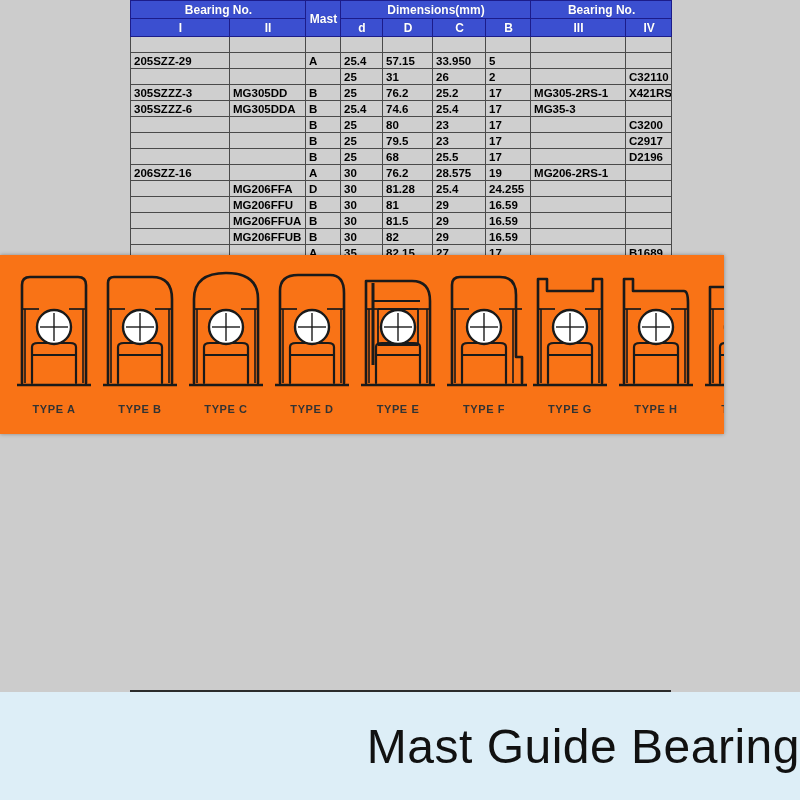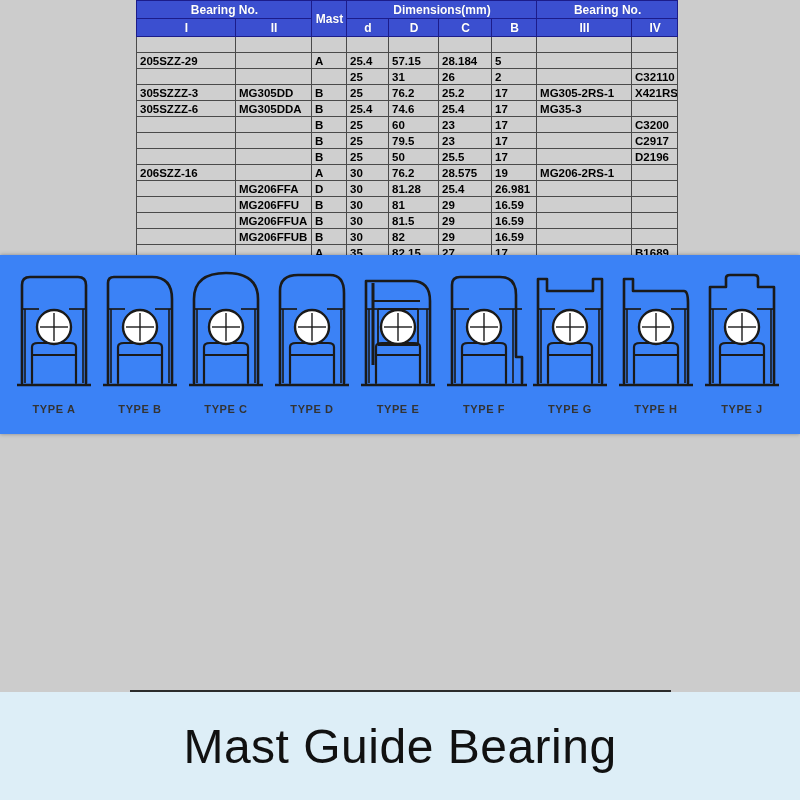--- a/index.html
+++ b/index.html
@@ -7,21 +7,21 @@
     width:800px;height:800px;
     background:#cccccc;
     font-family:"Liberation Sans", sans-serif;
     overflow:hidden;
     position:relative;
   }
 
   
   #spec-table{
     position:absolute;
-    left:136px; top:0px;
+    left:130px; top:0px;
     width:541px;
     border-collapse:collapse;
     table-layout:fixed;
     background:#cfcfcf;
   }
   #spec-table td,#spec-table th{
     border:1px solid #4a4a4a;
     font-size:11.5px;
     font-weight:bold;
     color:#000;
@@ -49,41 +49,41 @@
 
   
   col.c1{width:99px}  col.c2{width:76px}  col.c3{width:35px}
   col.c4{width:42px}  col.c5{width:50px}  col.c6{width:53px}
   col.c7{width:45px}  col.c8{width:95px}  col.c9{width:46px}
 
   
   #types-overlay{
     position:absolute;
     left:0; top:255px;
-    width:800px; height:179px;
-    background:#3b82f6;
+    width:724px; height:179px;
+    background:#f97316;
     box-shadow:0 0 4px rgba(0,0,0,.35);
     overflow:hidden;
   }
   #types-svg{display:block;}
   .tlabel{
     font-family:"Liberation Sans", sans-serif;
     font-size:11px;
     font-weight:bold;
     fill:#333;
     letter-spacing:.6px;
   }
 
   
   #caption-band{
     position:absolute;
     left:0; top:692px;
     width:800px;height:108px;
     background:#ddeef7;
-    display:flex;align-items:center;justify-content:center;
+    display:flex;align-items:center;justify-content:flex-end;
   }
   #caption-text{
     font-family:"Liberation Sans", sans-serif;
     font-size:48px;
     color:#111;
     letter-spacing:.5px;
     white-space:nowrap;
   }
   #table-bottom-rule{
     position:absolute;left:130px;top:690px;width:541px;height:2px;
@@ -134,21 +134,21 @@
         <td></td>
         <td></td>
         <td></td>
       </tr>
       <tr>
         <td>205SZZ-29</td>
         <td></td>
         <td>A</td>
         <td>25.4</td>
         <td>57.15</td>
-        <td>28.184</td>
+        <td>33.950</td>
         <td>5</td>
         <td></td>
         <td></td>
       </tr>
       <tr>
         <td></td>
         <td></td>
         <td></td>
         <td>25</td>
         <td>31</td>
@@ -177,21 +177,21 @@
         <td>25.4</td>
         <td>17</td>
         <td>MG35-3</td>
         <td></td>
       </tr>
       <tr>
         <td></td>
         <td></td>
         <td>B</td>
         <td>25</td>
-        <td>60</td>
+        <td>80</td>
         <td>23</td>
         <td>17</td>
         <td></td>
         <td>C3200</td>
       </tr>
       <tr>
         <td></td>
         <td></td>
         <td>B</td>
         <td>25</td>
@@ -199,21 +199,21 @@
         <td>23</td>
         <td>17</td>
         <td></td>
         <td>C2917</td>
       </tr>
       <tr>
         <td></td>
         <td></td>
         <td>B</td>
         <td>25</td>
-        <td>50</td>
+        <td>68</td>
         <td>25.5</td>
         <td>17</td>
         <td></td>
         <td>D2196</td>
       </tr>
       <tr>
         <td>206SZZ-16</td>
         <td></td>
         <td>A</td>
         <td>30</td>
@@ -223,21 +223,21 @@
         <td>MG206-2RS-1</td>
         <td></td>
       </tr>
       <tr>
         <td></td>
         <td>MG206FFA</td>
         <td>D</td>
         <td>30</td>
         <td>81.28</td>
         <td>25.4</td>
-        <td>26.981</td>
+        <td>24.255</td>
         <td></td>
         <td></td>
       </tr>
       <tr>
         <td></td>
         <td>MG206FFU</td>
         <td>B</td>
         <td>30</td>
         <td>81</td>
         <td>29</td>

